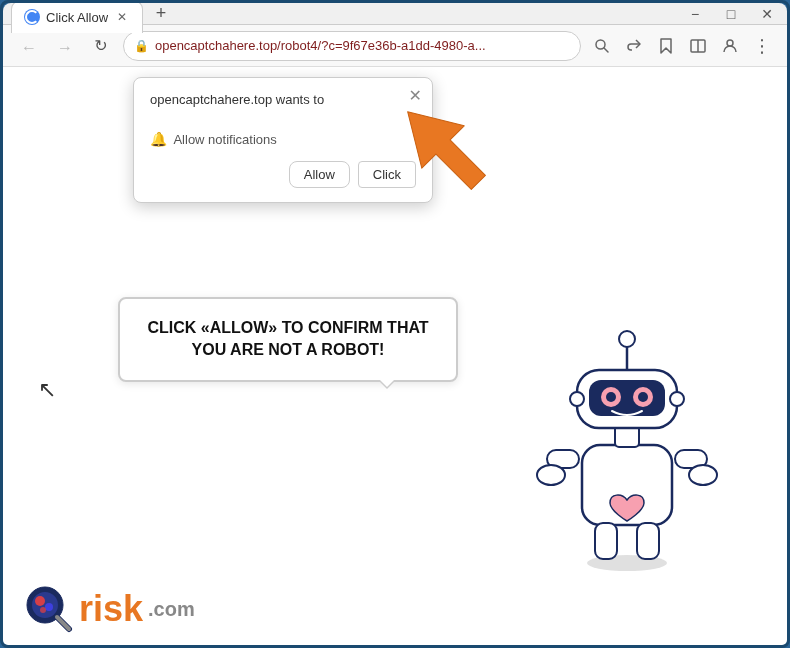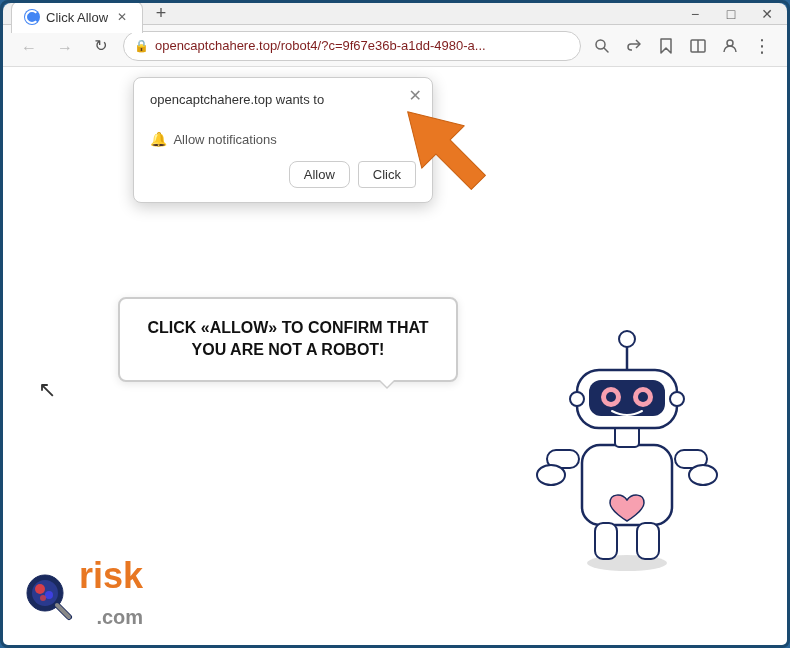--- a/index.html
+++ b/index.html
@@ -510,21 +510,21 @@
 
     <svg class="logo-icon" width="52" height="52" viewBox="0 0 52 52">
       <circle cx="22" cy="22" r="18" fill="#1a2a5e" stroke="#1a2a5e" stroke-width="1"></circle>
       <circle cx="22" cy="22" r="13" fill="#2a3a8e"></circle>
       <circle cx="17" cy="18" r="5" fill="#e84040" opacity="0.9"></circle>
       <circle cx="26" cy="24" r="4" fill="#4040e8" opacity="0.9"></circle>
       <circle cx="20" cy="27" r="3" fill="#e84040" opacity="0.7"></circle>
       <line x1="34" y1="34" x2="46" y2="46" stroke="#1a2a5e" stroke-width="6" stroke-linecap="round"></line>
       <line x1="34" y1="34" x2="46" y2="46" stroke="#888" stroke-width="4" stroke-linecap="round"></line>
     </svg>
-    <div style="display:flex;align-items:flex-start;gap:12px;flex-direction:column;">
+    <div style="display:flex;align-items:flex-start;gap:5px;">
       <span class="logo-text-risk">risk</span>
       <span class="logo-text-com">.com</span>
     </div>
   </div>
 
   <div class="cursor">↖</div>
 
 </div>
 
 </body></html>

